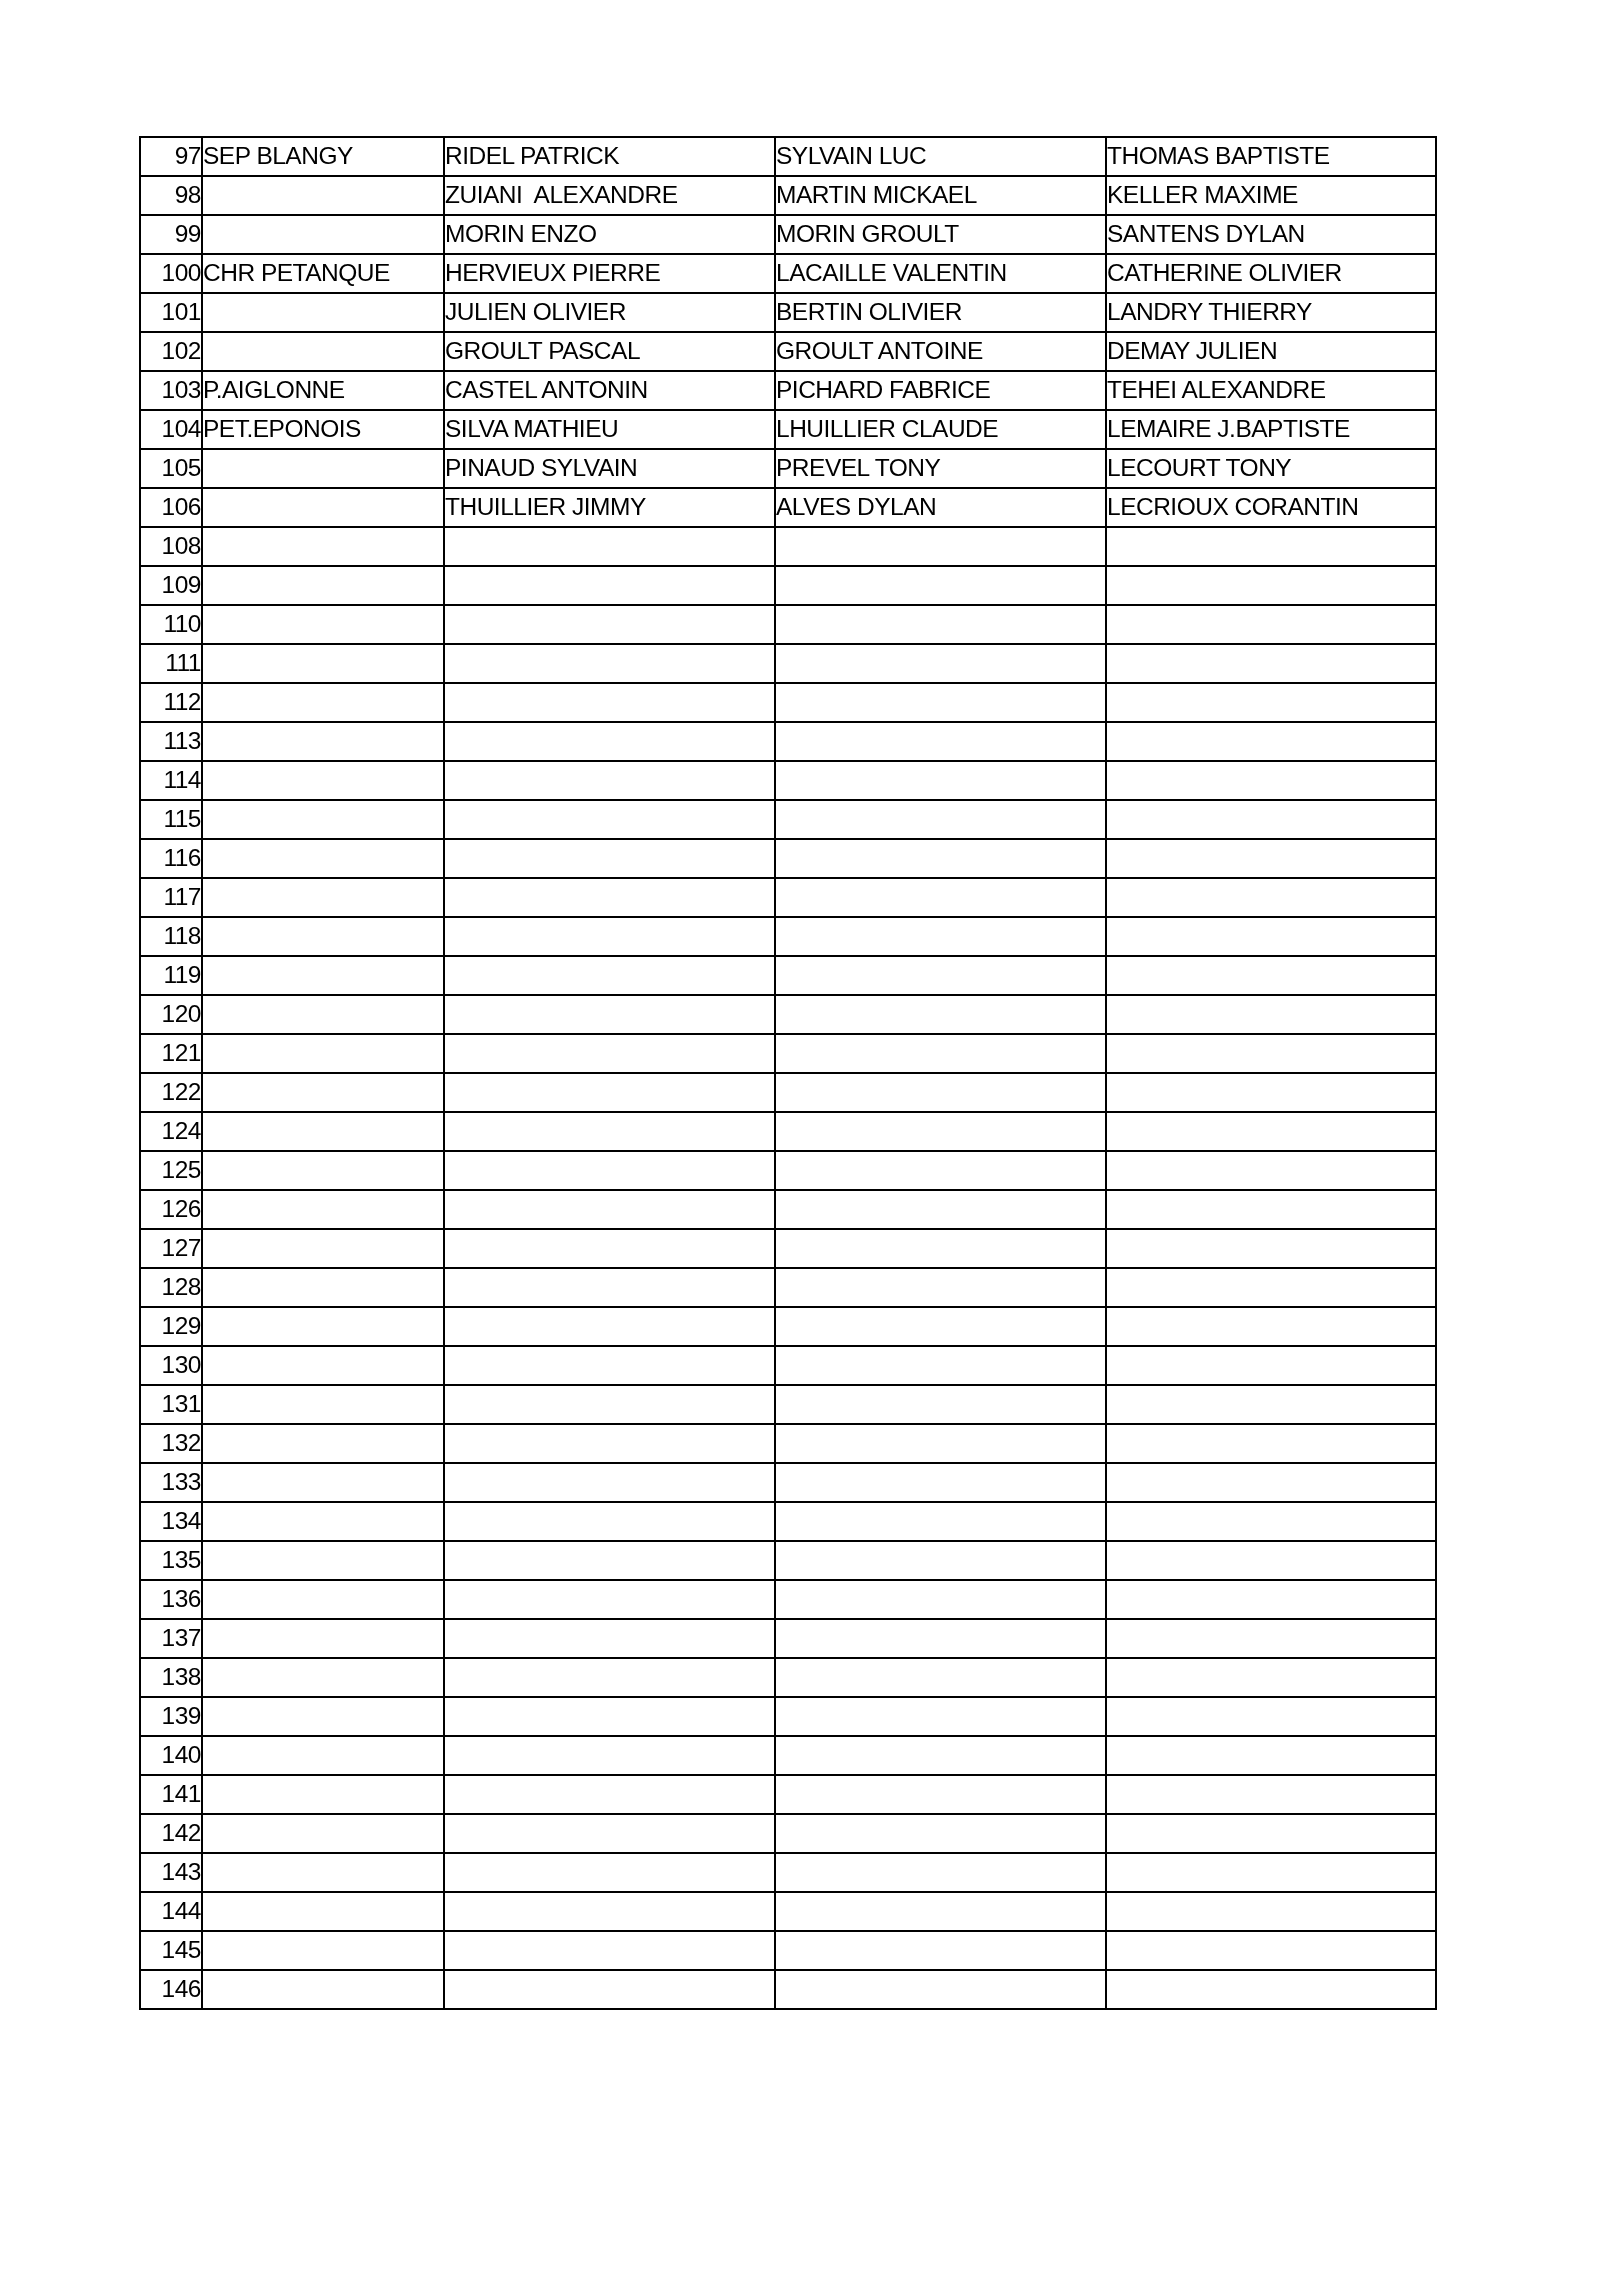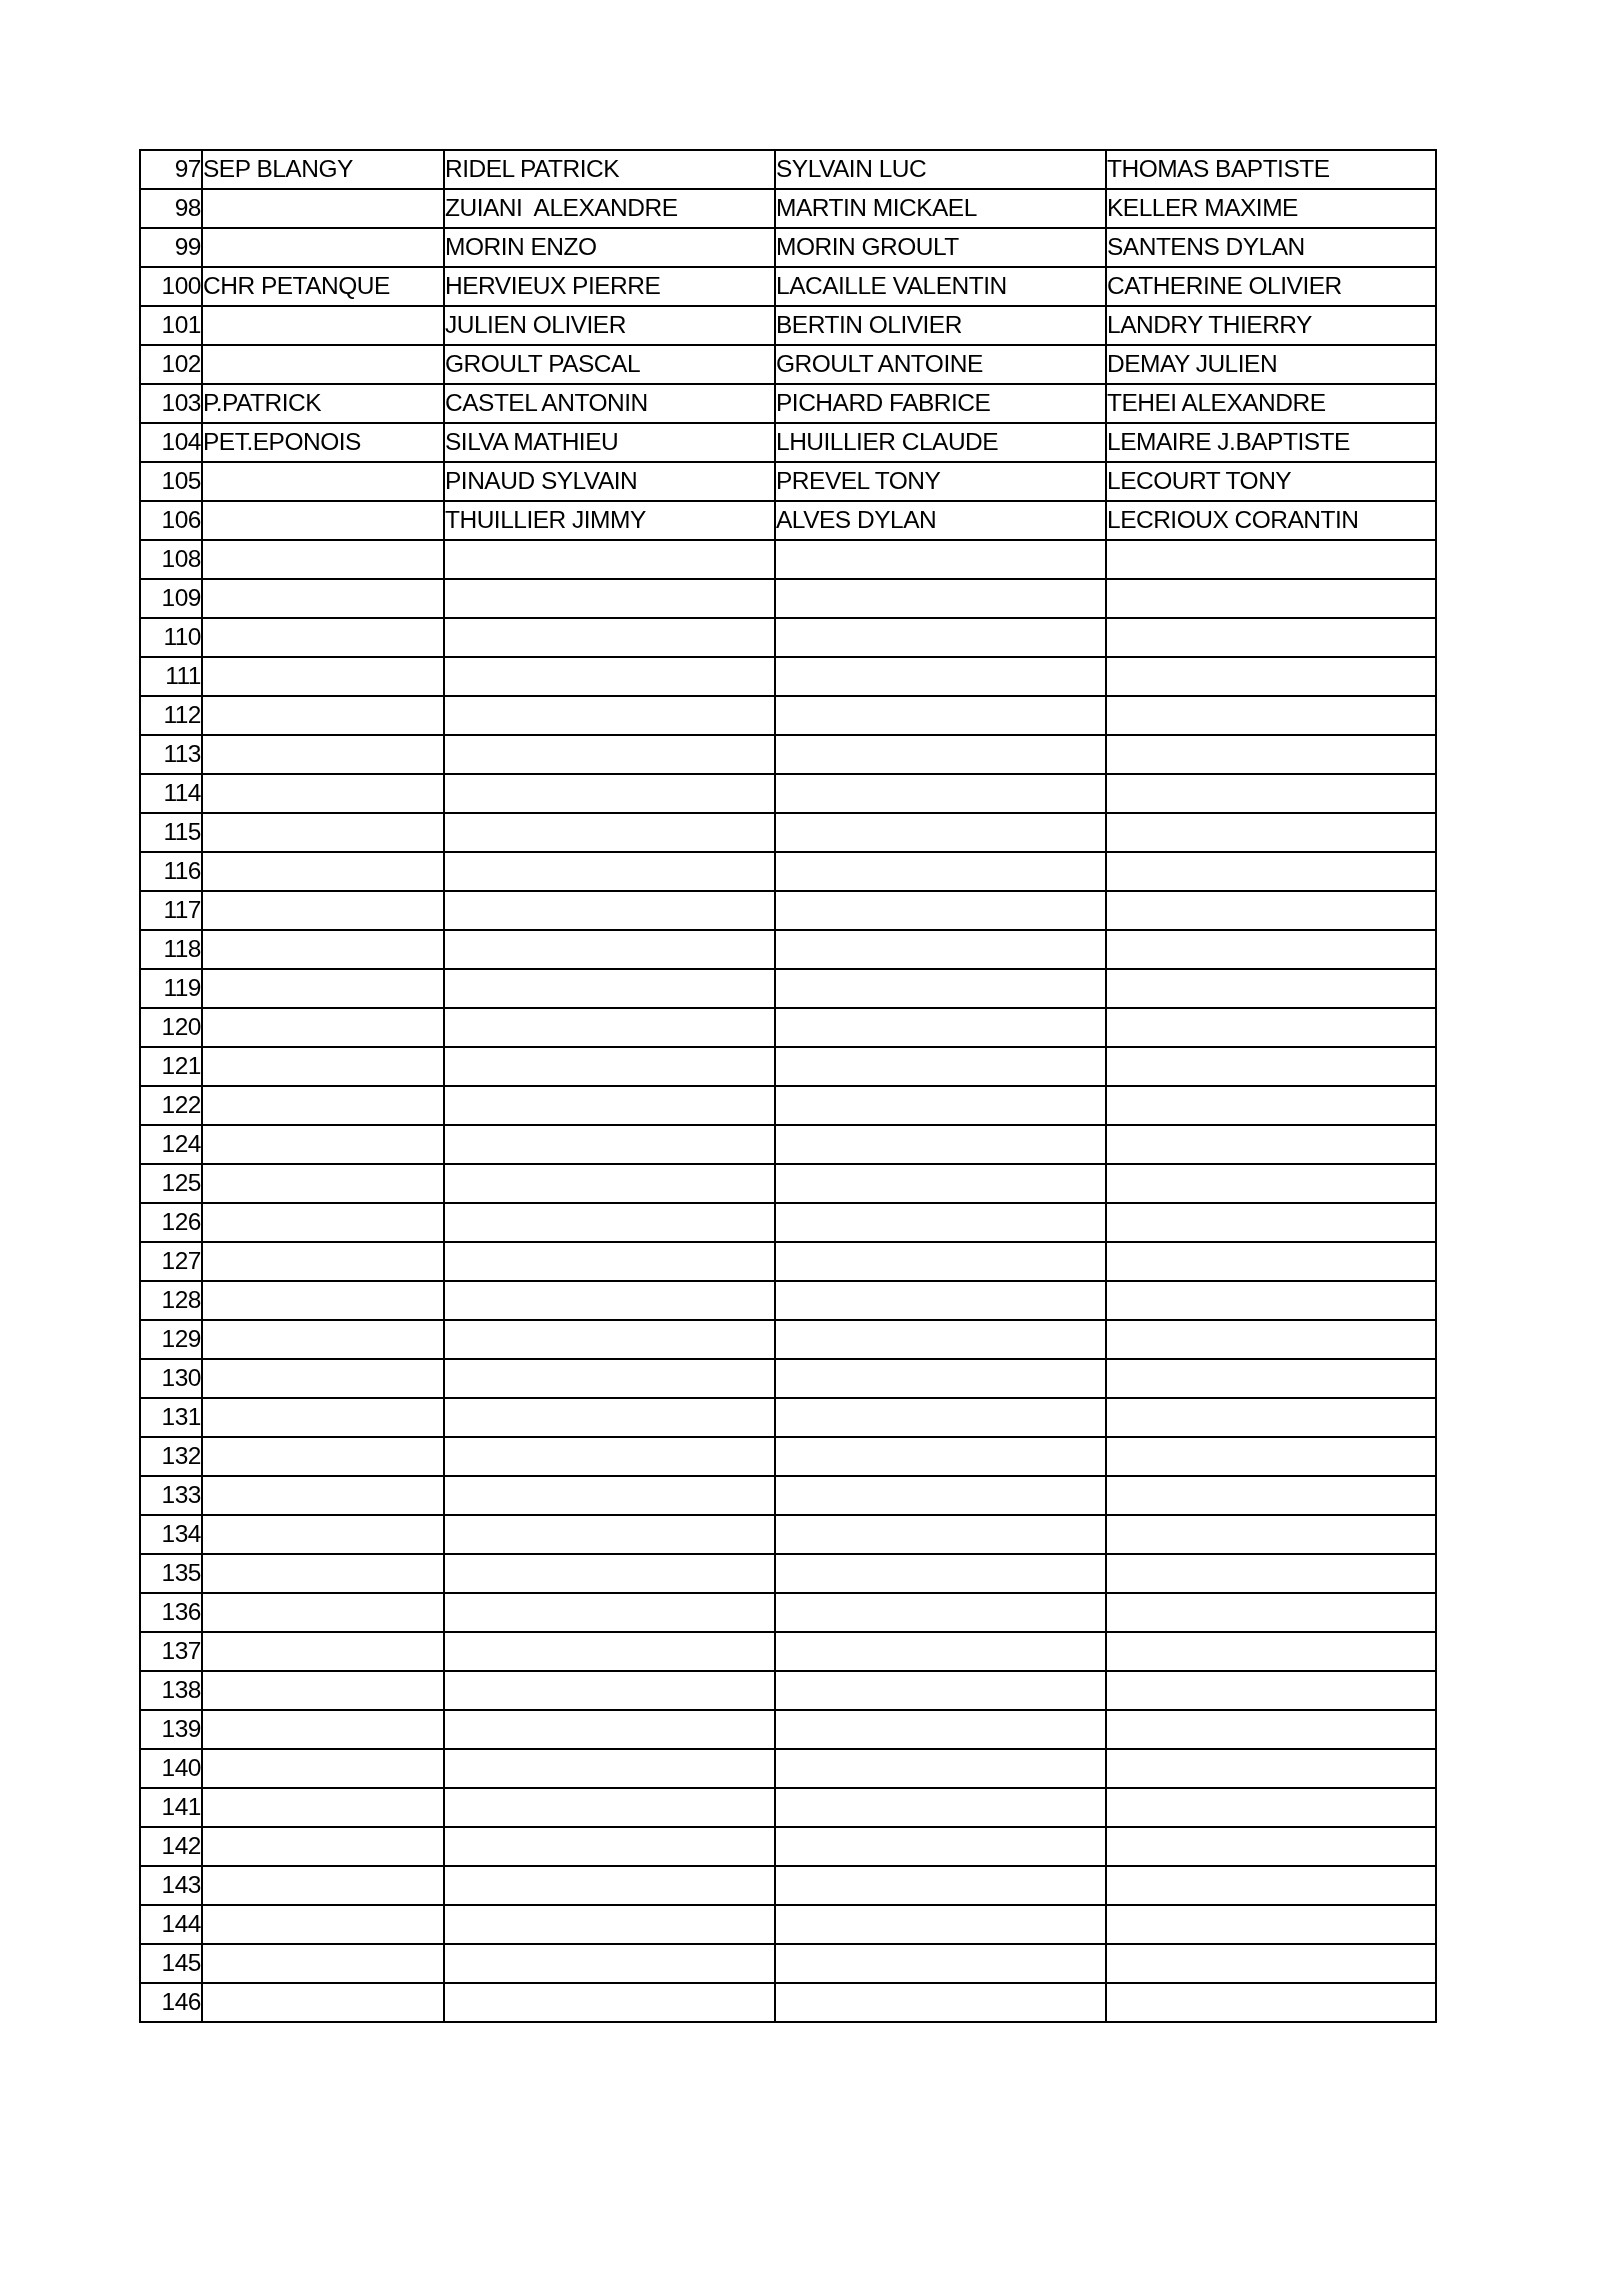--- a/index.html
+++ b/index.html
@@ -11,21 +11,21 @@
     position: relative;
     width: 1620px;
     height: 2292px;
     background: #ffffff;
     font-family: "Liberation Sans", sans-serif;
     color: #000000;
   }
   table.grid {
     position: absolute;
     left: 139px;
-    top: 149px;
+    top: 136px;
     width: 1297px;
     border-collapse: collapse;
     table-layout: fixed;
     border: 2.9px solid #000000;
   }
   table.grid tr {
     height: 39px;
   }
   table.grid td {
     border: 2px solid #000000;
@@ -106,21 +106,21 @@
   <tr>
     <td class="num">102</td>
     <td class="txt"></td>
     <td class="txt">GROULT PASCAL</td>
     <td class="txt">GROULT ANTOINE</td>
     <td class="txt">DEMAY JULIEN</td>
   </tr>
 
   <tr>
     <td class="num">103</td>
-    <td class="txt">P.PATRICK</td>
+    <td class="txt">P.AIGLONNE</td>
     <td class="txt">CASTEL ANTONIN</td>
     <td class="txt">PICHARD FABRICE</td>
     <td class="txt">TEHEI ALEXANDRE</td>
   </tr>
 
   <tr>
     <td class="num">104</td>
     <td class="txt">PET.EPONOIS</td>
     <td class="txt">SILVA MATHIEU</td>
     <td class="txt">LHUILLIER CLAUDE</td>

